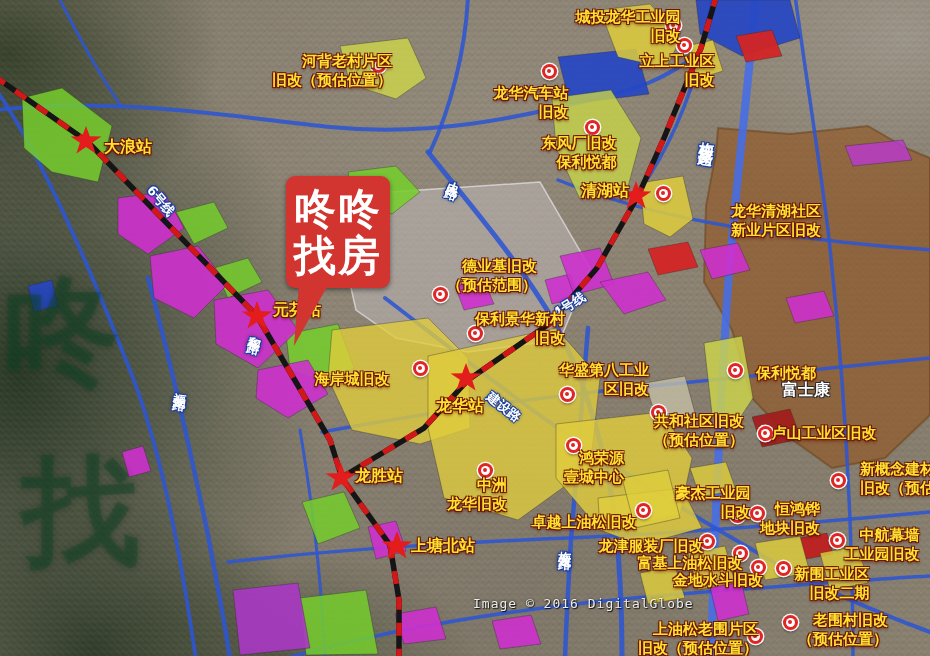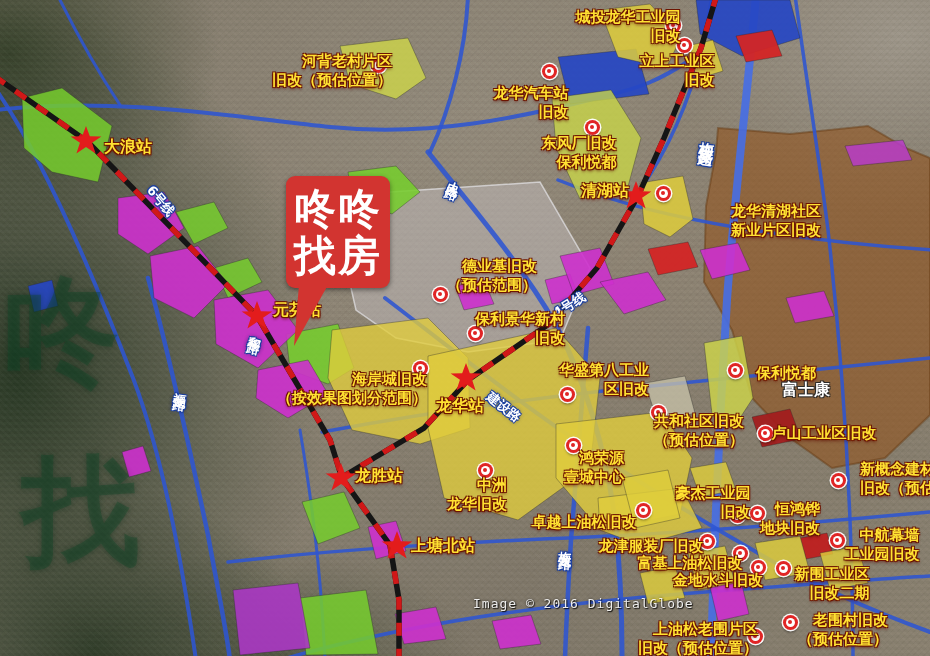--- a/index.html
+++ b/index.html
@@ -245,21 +245,20 @@
       <div class="site" style="left: 492px; top: 257px;">
         <div class="ln">德业基旧改</div>
         <div class="ln">（预估范围）</div>
       </div>
       <div class="site" style="left: 520px; top: 310px;">
         <div class="ln">保利景华新村</div>
         <div class="ln">旧改</div>
       </div>
       <div class="site" style="left: 352px; top: 370px;">
         <div class="ln">海岸城旧改</div>
-        <div class="ln">（按效果图划分范围）</div>
       </div>
       <div class="site" style="left: 604px; top: 361px;">
         <div class="ln">华盛第八工业</div>
         <div class="ln">区旧改</div>
       </div>
       <div class="site" style="left: 786px; top: 364px;">
         <div class="ln">保利悦都</div>
       </div>
       <div class="site" style="left: 699px; top: 412px;">
         <div class="ln">共和社区旧改</div>

